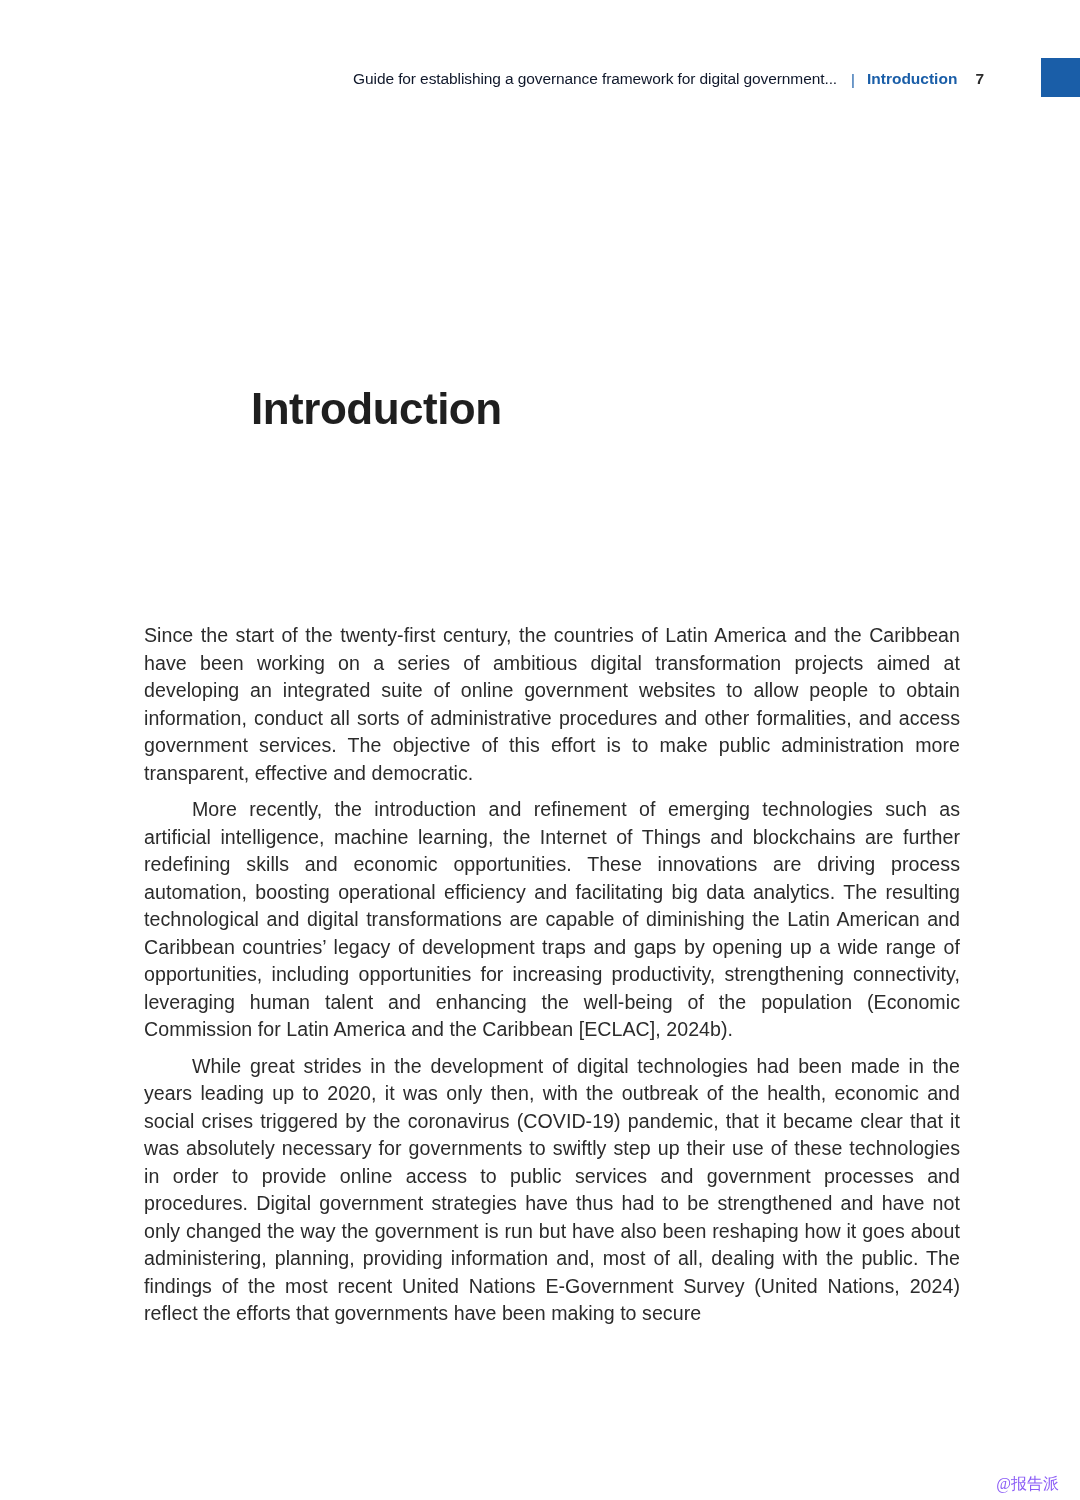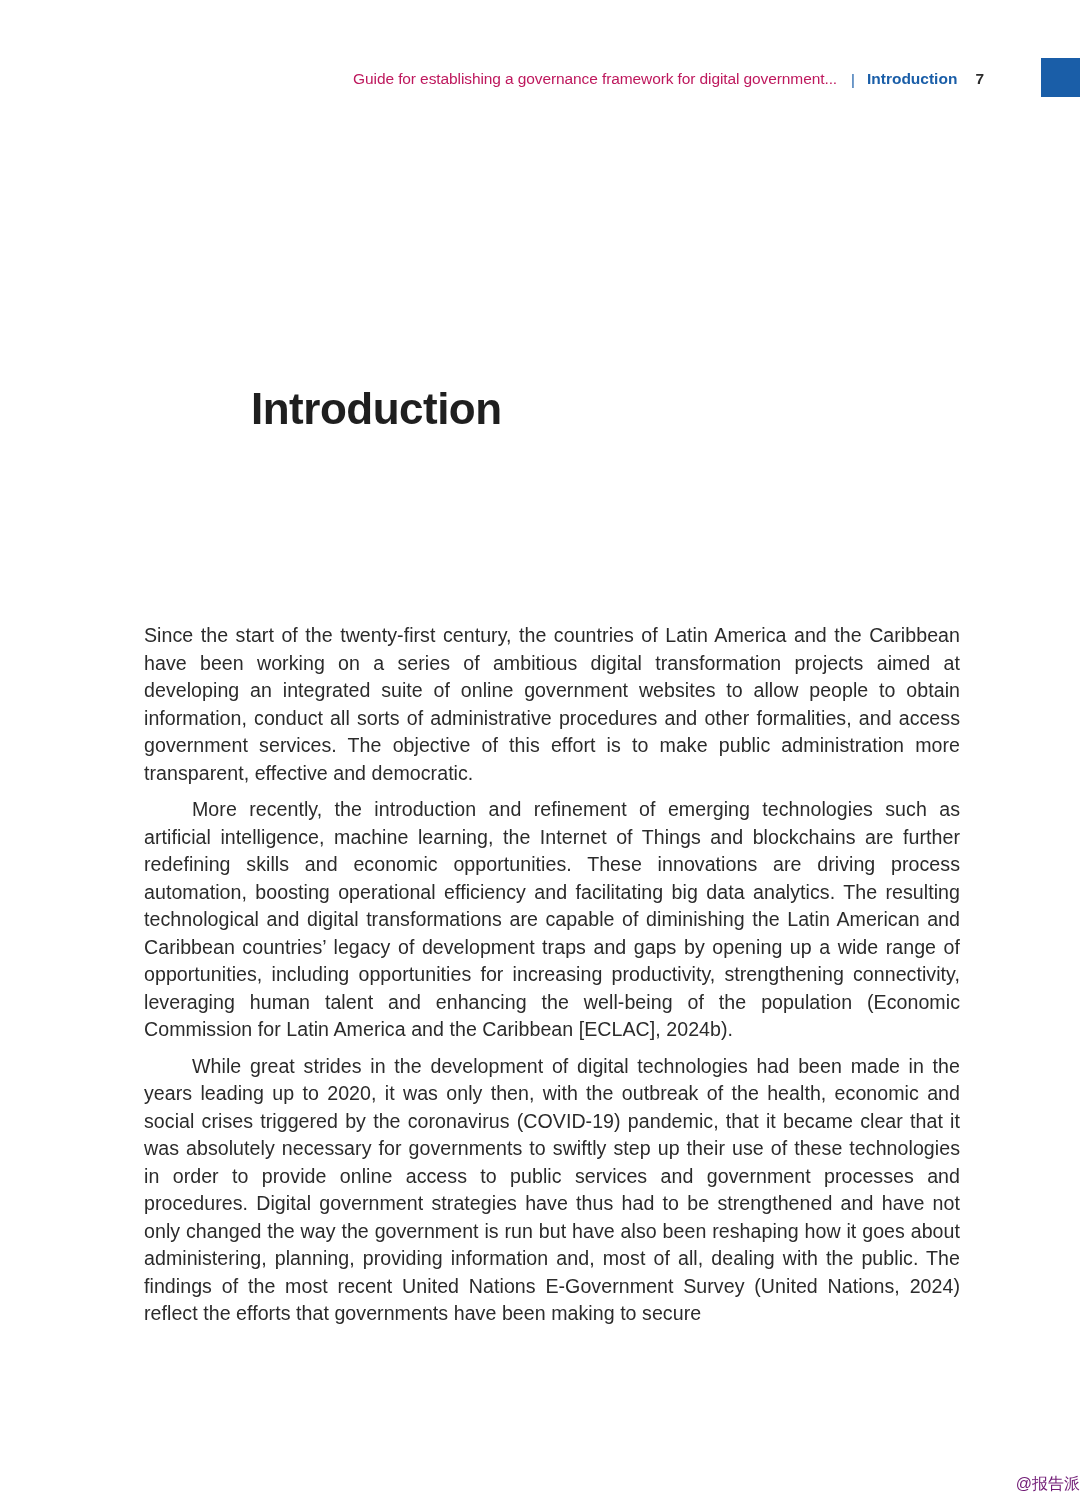--- a/index.html
+++ b/index.html
@@ -19,21 +19,21 @@
       position: absolute;
       top: 68px;
       right: 96px;
       height: 22px;
       display: flex;
       align-items: center;
       font-size: 15.5px;
       white-space: nowrap;
     }
     .header .doc-title {
-      color: #be185d;
+      color: #0f172a;
       letter-spacing: -0.1px;
     }
     .header .sep {
       color: #1a5ea8;
       margin: 0 12px 0 14px;
       font-size: 15px;
     }
     .header .section {
       color: #1a5ea8;
       font-weight: bold;
@@ -73,24 +73,25 @@
       line-height: 27.5px;
       text-align: justify;
       color: #2b2b2b;
       letter-spacing: 0.05px;
     }
     .body-text p.indent {
       text-indent: 48px;
     }
     .watermark {
       position: absolute;
-      right: 0;
+      right: 21px;
       bottom: 5px;
       font-size: 16px;
-      color: #701a75;
+      color: #8b5cf6;
+      font-family: Liberation Serif, serif;
     }
   </style>
 </head>
 <body>
 
 <div class="header">
   <span class="doc-title">Guide for establishing a governance framework for digital government...</span>
   <span class="sep">|</span>
   <span class="section">Introduction</span>
   <span class="page-num">7</span>

